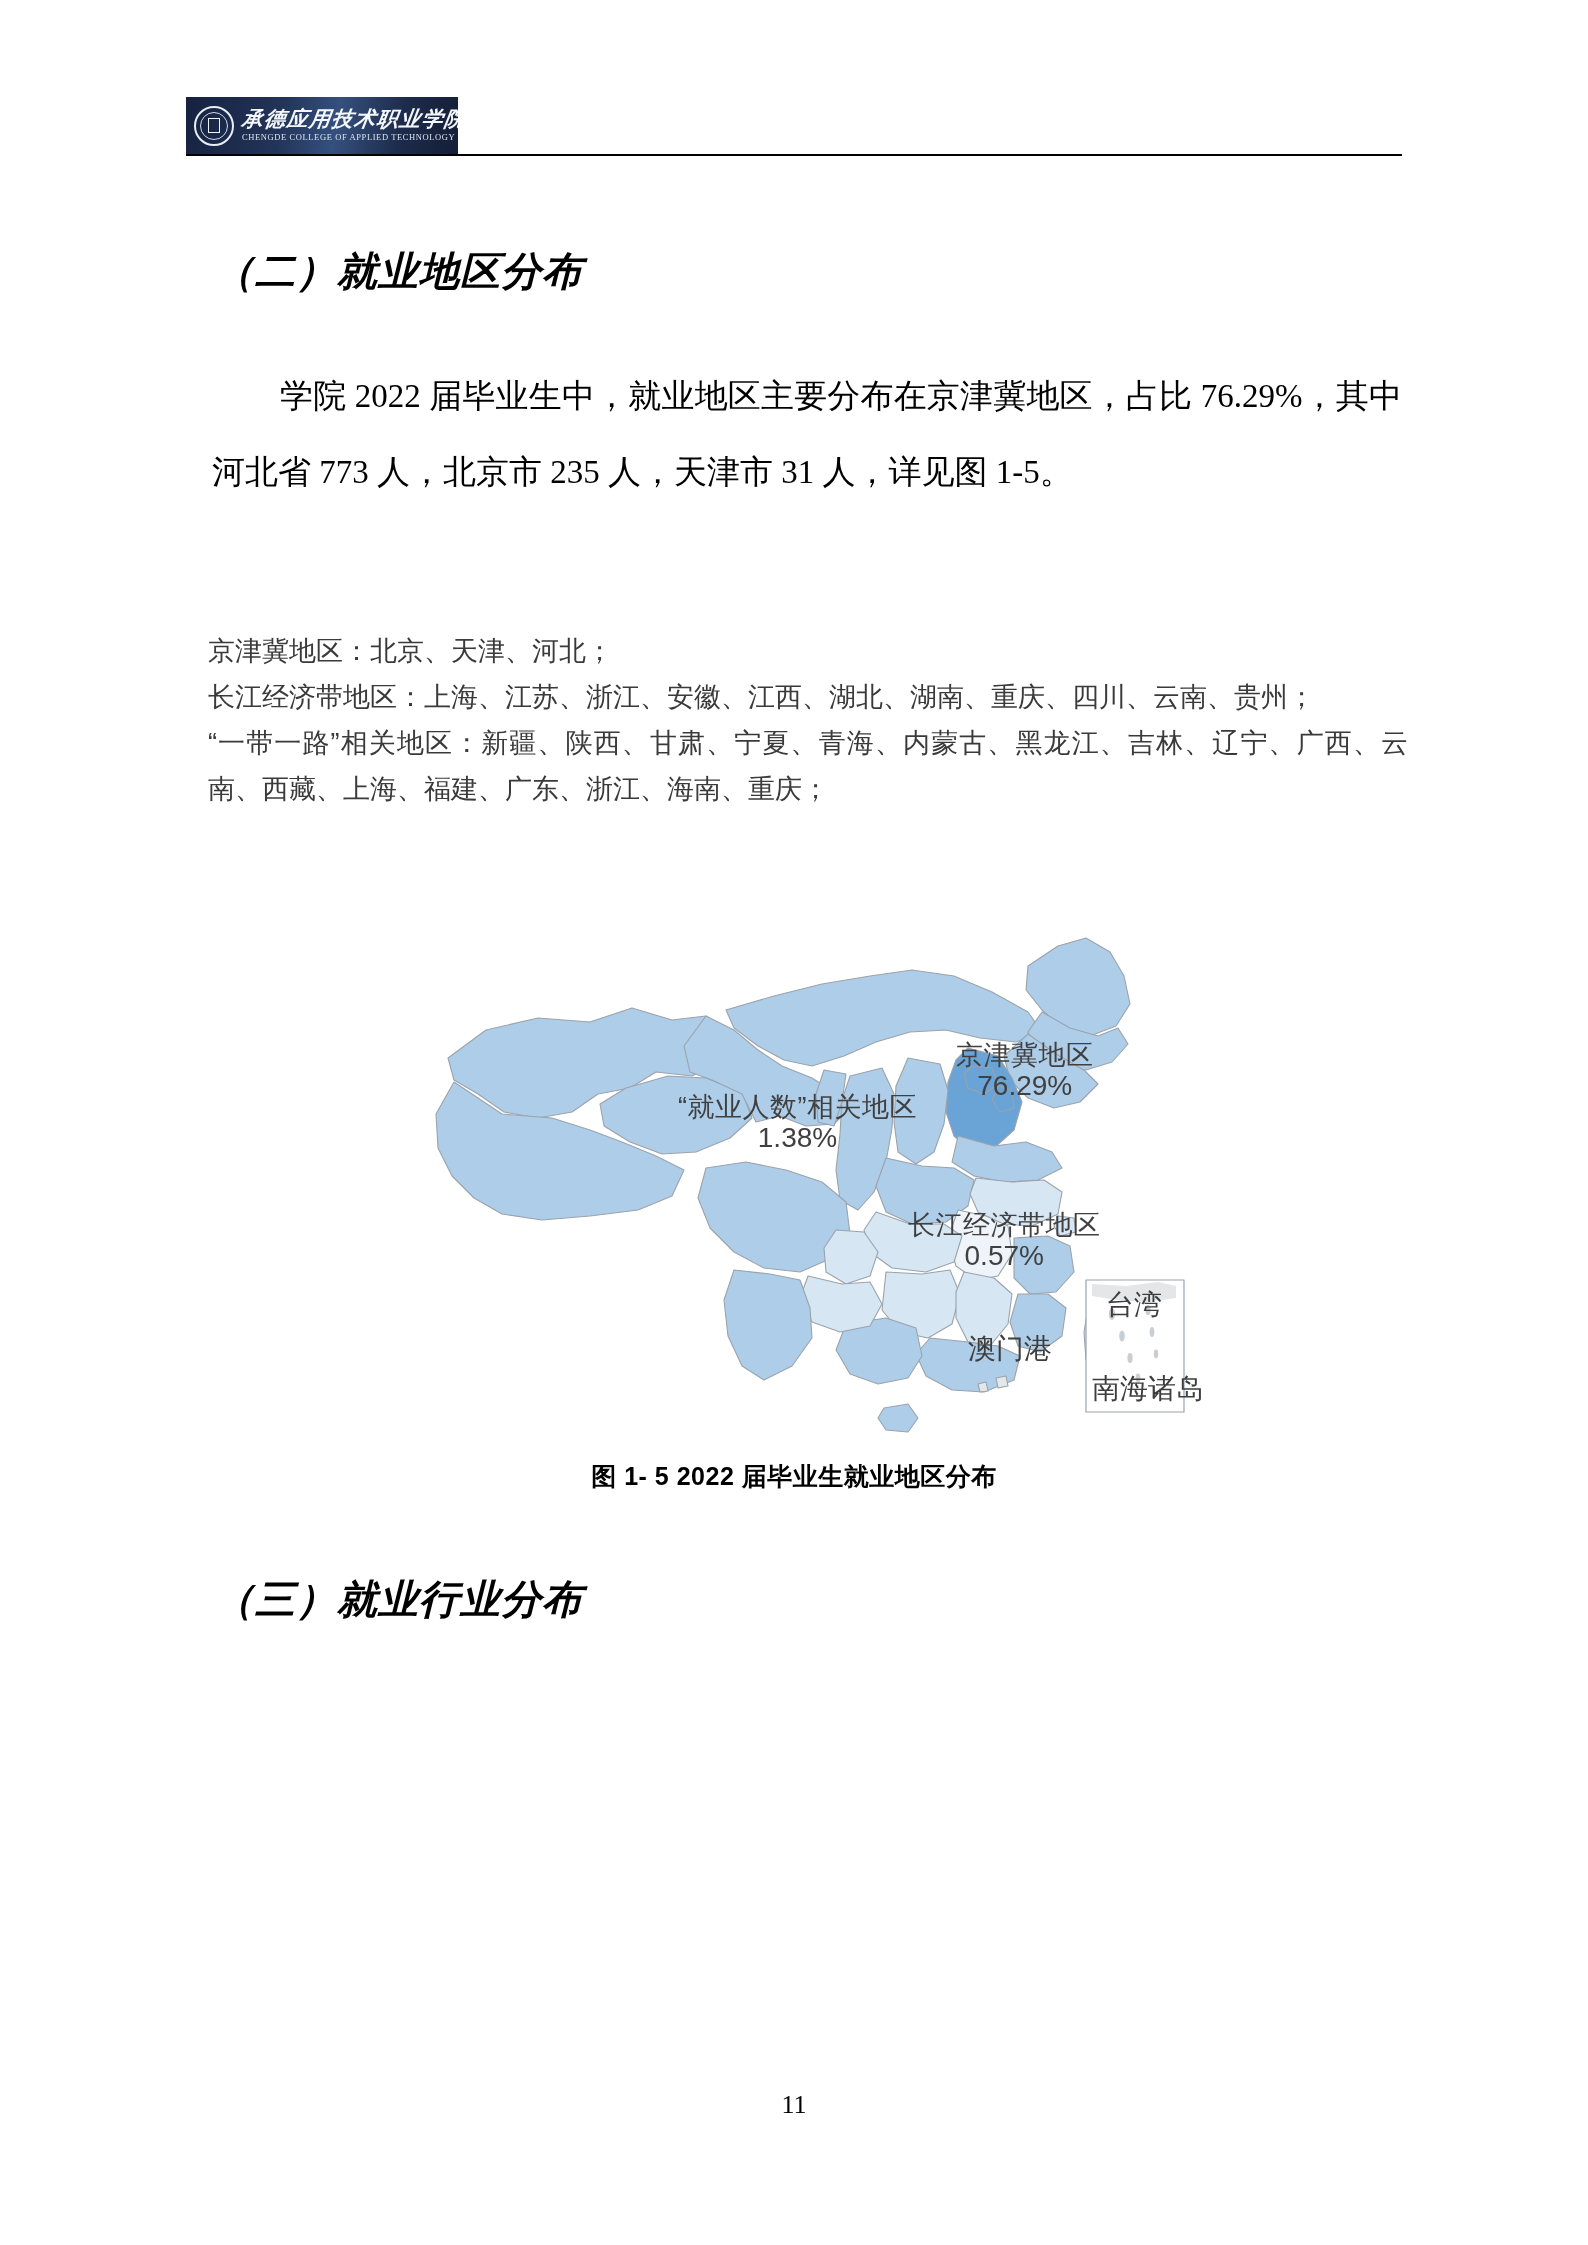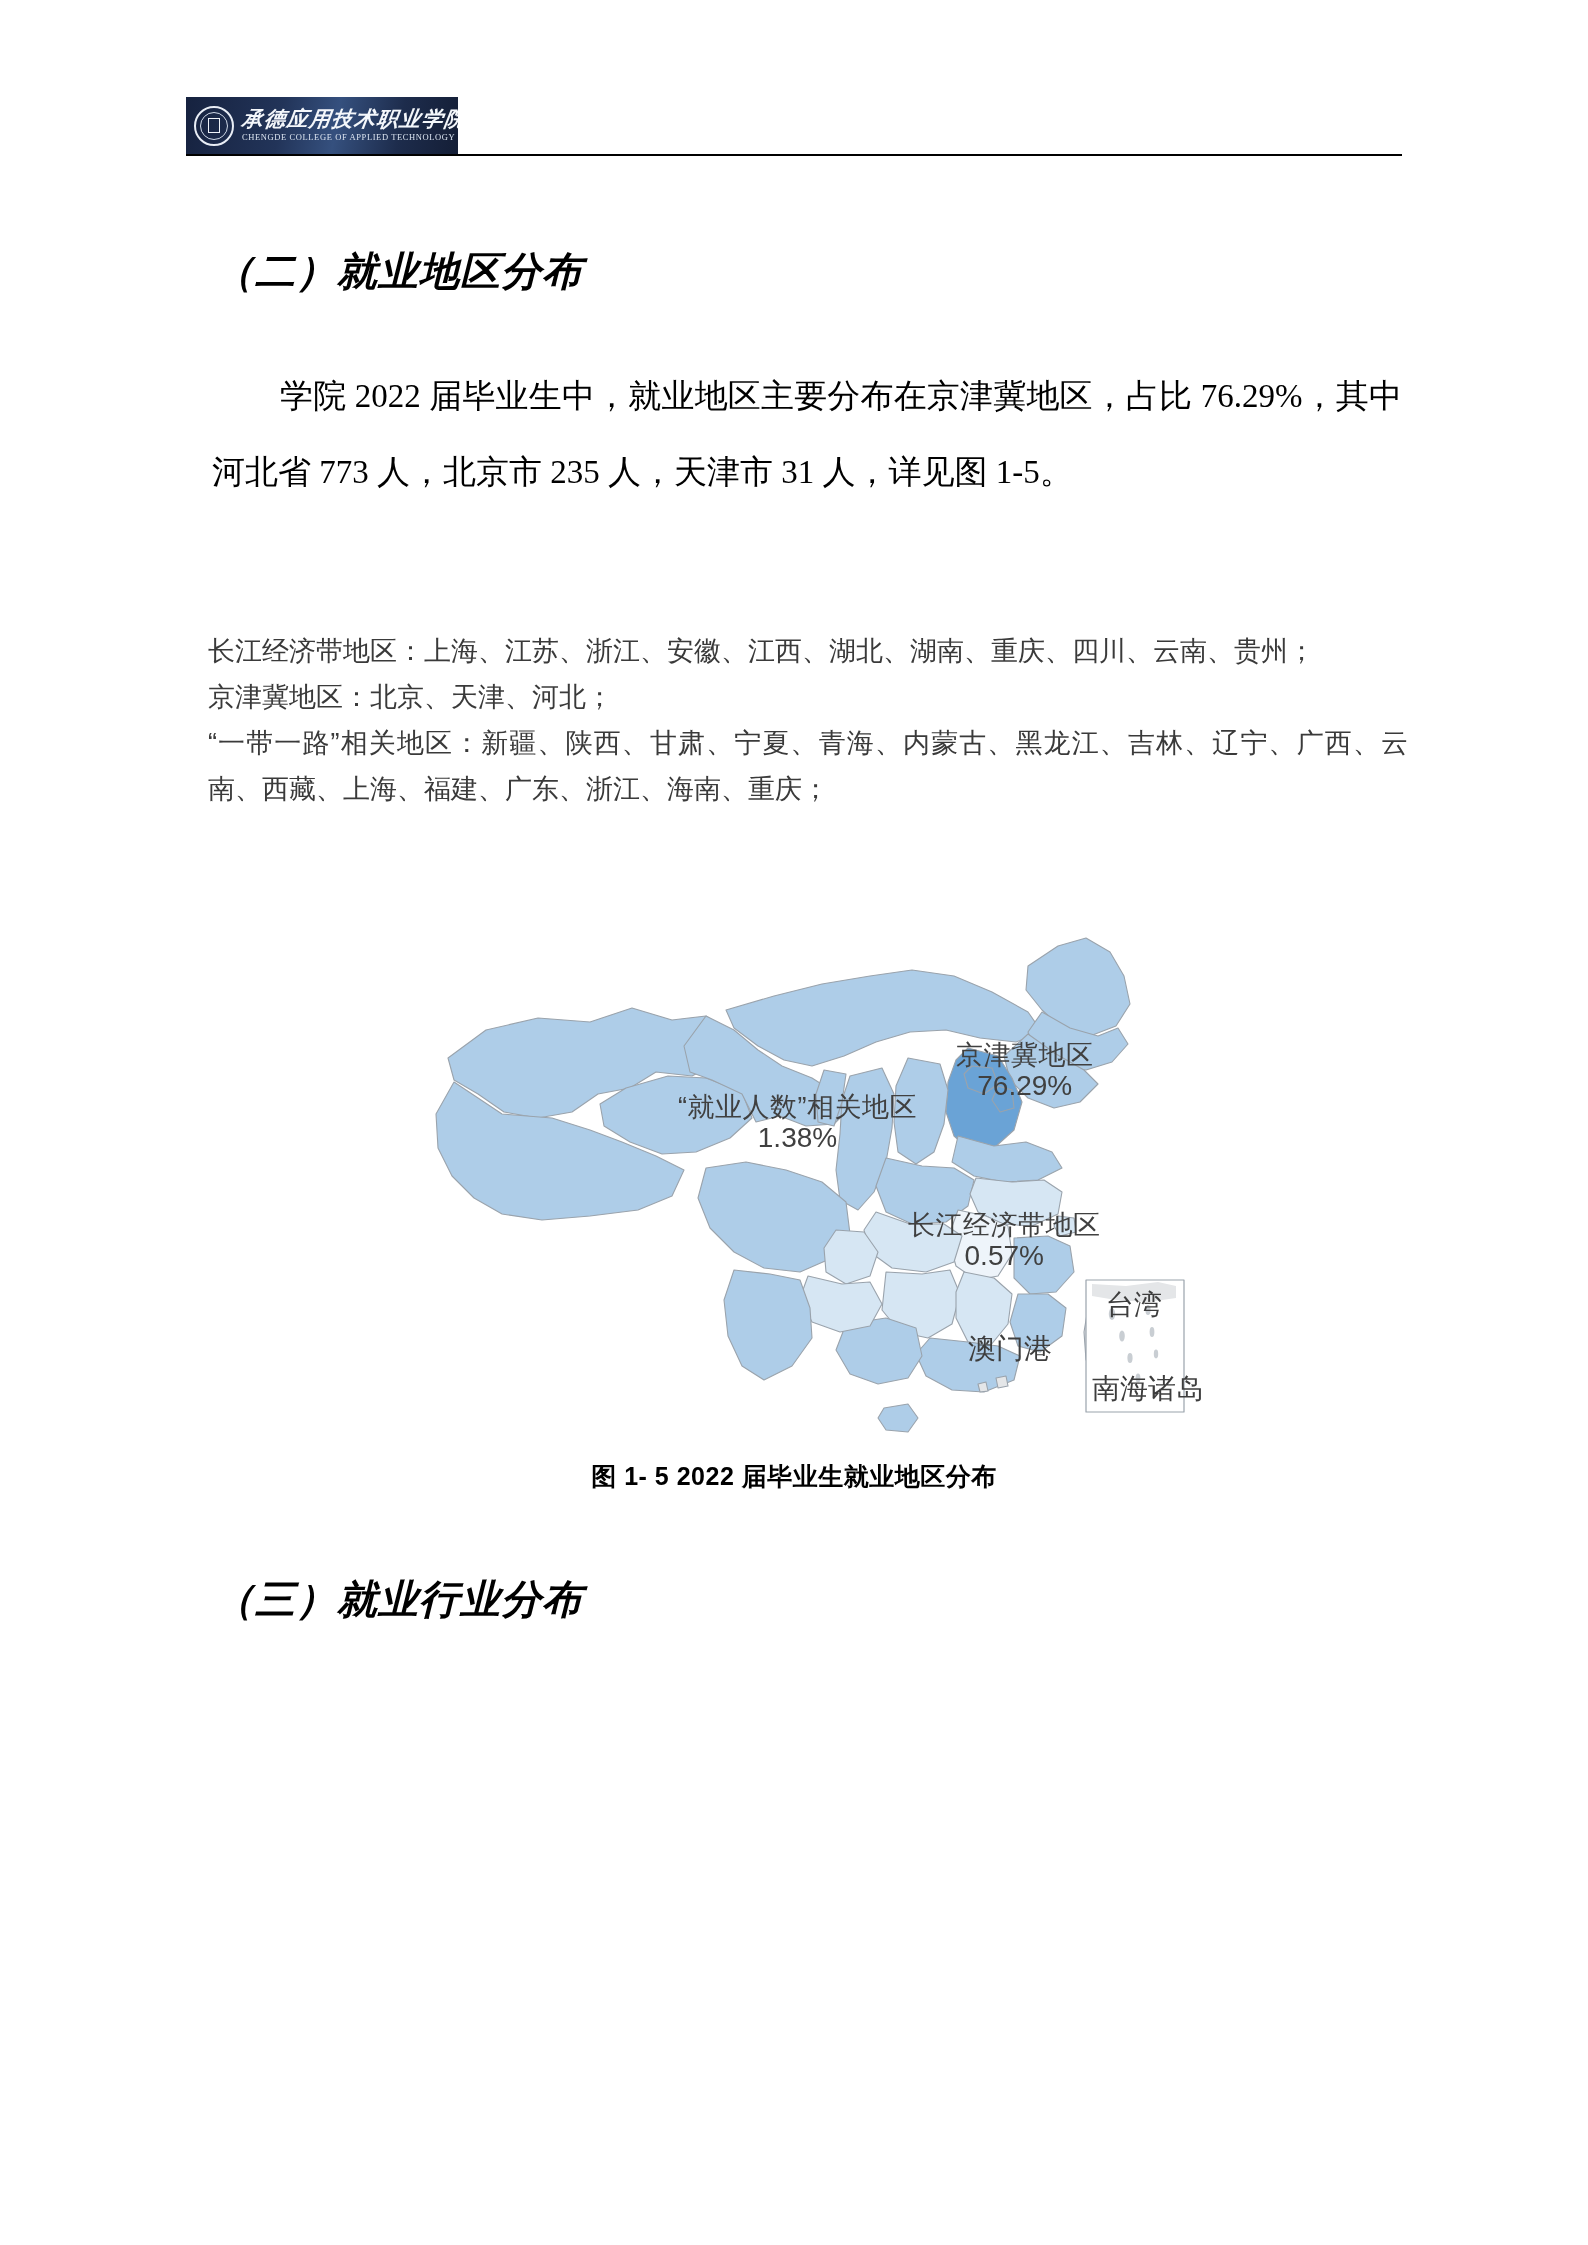--- a/index.html
+++ b/index.html
@@ -234,22 +234,22 @@
         </div>
       </div>
     </div>
     <div class="header-rule"></div>
   </div>
 
   <div class="h2" id="heading-2">（二）就业地区分布</div>
   <div class="para" id="para-region">学院 2022 届毕业生中，就业地区主要分布在京津冀地区，占比 76.29%，其中河北省 773 人，北京市 235 人，天津市 31 人，详见图 1-5。</div>
 
   <div class="defs" id="defs-block">
+    <div>京津冀地区：北京、天津、河北；</div>
     <div>长江经济带地区：上海、江苏、浙江、安徽、江西、湖北、湖南、重庆、四川、云南、贵州；</div>
-    <div>京津冀地区：北京、天津、河北；</div>
     <div>“一带一路”相关地区：新疆、陕西、甘肃、宁夏、青海、内蒙古、黑龙江、吉林、辽宁、广西、云南、西藏、上海、福建、广东、浙江、海南、重庆；</div>
   </div>
 
   <div class="figure">
     <div class="map-wrap">
 
       <svg class="map-svg" width="1216" height="570" viewBox="0 0 1216 570">
         <g stroke="#9aa3ac" stroke-width="1.1" stroke-linejoin="round">
 
           <path fill="#aecde8" d="M262,178 L300,150 L352,138 L404,142 L446,128 L486,140 L520,136 L544,152 L540,178 L506,196 L470,192 L444,208 L412,214 L386,232 L352,238 L318,232 L292,214 L268,200 Z"></path>
@@ -353,14 +353,15 @@
       <div class="geo-label" id="label-taiwan">台湾</div>
       <div class="geo-label" id="label-macau">澳门港</div>
       <div class="geo-label" id="label-nanhai">南海诸岛</div>
     </div>
 
     <div class="caption">图 1- 5    2022 届毕业生就业地区分布</div>
   </div>
 
   <div class="h2" id="heading-3">（三）就业行业分布</div>
 
+  <div class="page-number">11</div>
 
 </div>
 
 </body></html>

